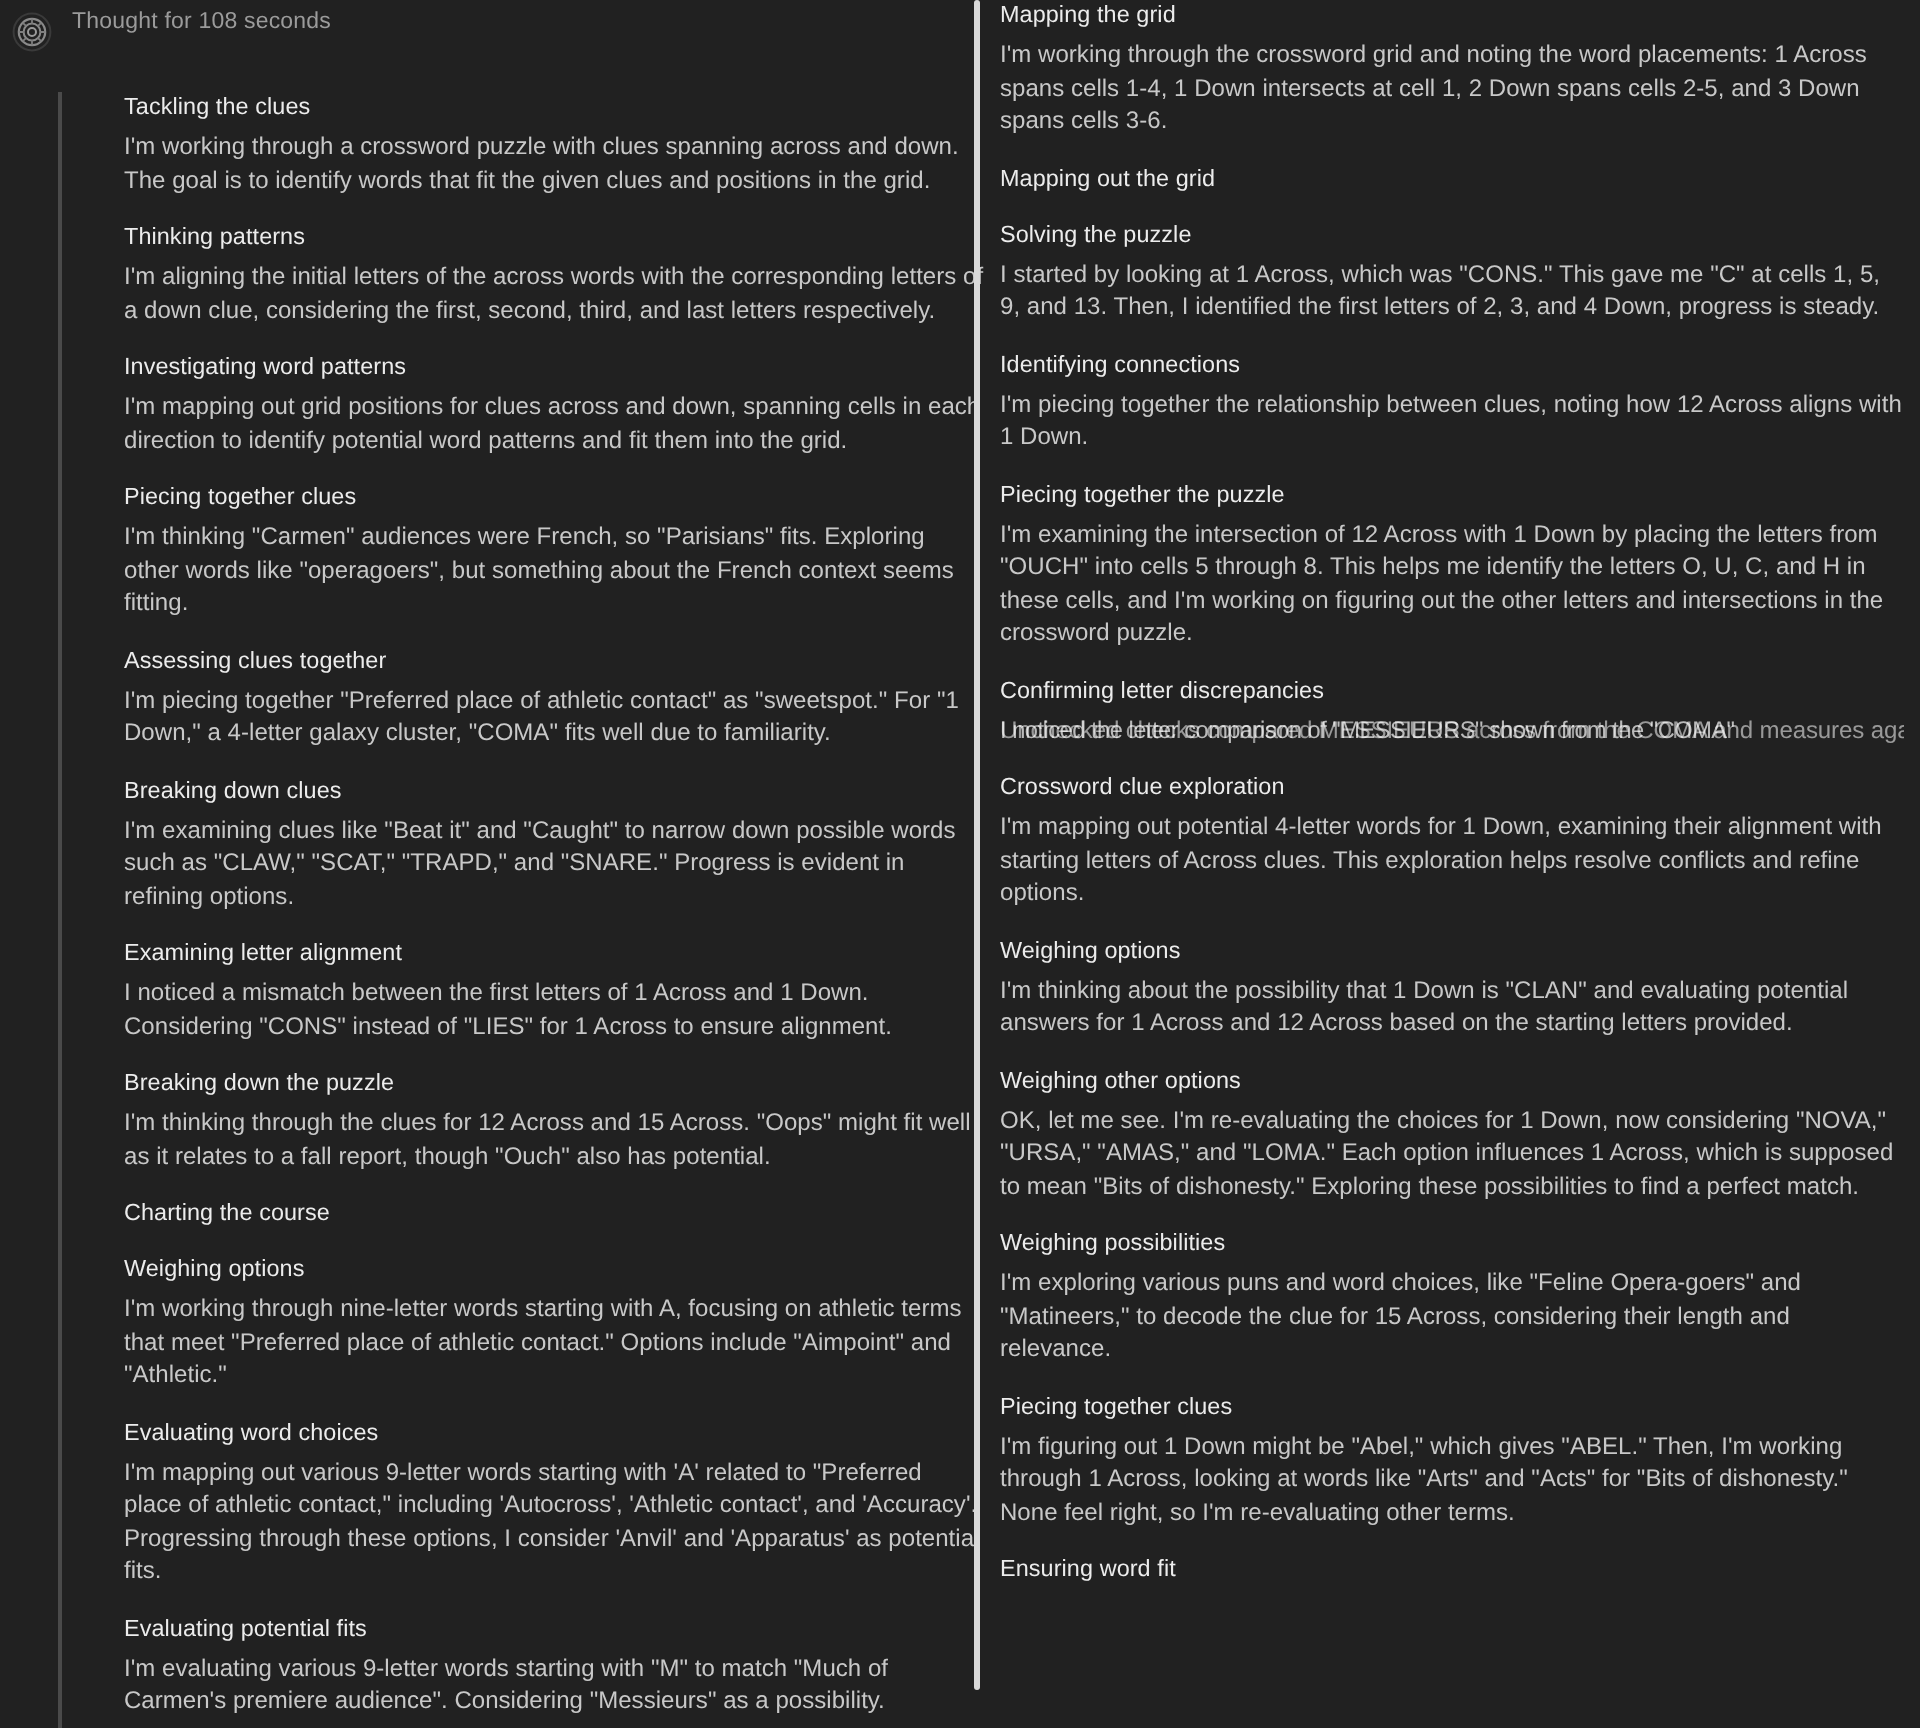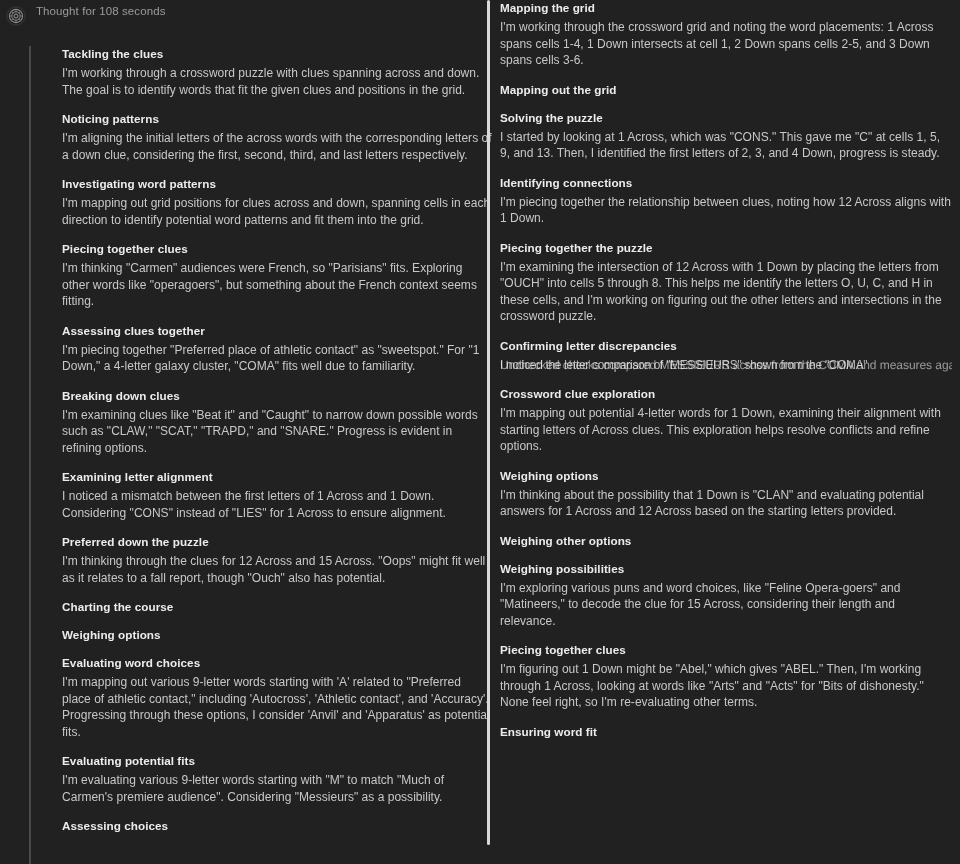--- a/index.html
+++ b/index.html
@@ -64,21 +64,21 @@
     border-left: none;
     width: 452px;
     height: 864px;
     overflow: hidden;
   }
 
   .block { margin-bottom: 13px; }
   .block:first-child { margin-top: 0; }
   .b-title {
     font-size: 11.7px;
-    font-weight: bold;
+    font-weight: normal;
     color: #ececec;
     line-height: 15px;
     margin-bottom: 4px;
     letter-spacing: 0.05px;
   }
   .b-body {
     font-size: 12px;
     color: #c8c8c8;
     line-height: 16.5px;
     letter-spacing: 0.02px;
@@ -162,21 +162,21 @@
       </span>
       <span class="header-title">Thought for 108 seconds</span>
     </div>
 
     <div class="thread" id="left-thread">
         <div class="block">
           <div class="b-title">Tackling the clues</div>
           <div class="b-body">I'm working through a crossword puzzle with clues spanning across and down. The goal is to identify words that fit the given clues and positions in the grid.</div>
         </div>
         <div class="block">
-          <div class="b-title">Noticing patterns</div>
+          <div class="b-title">Thinking patterns</div>
           <div class="b-body">I'm aligning the initial letters of the across words with the corresponding letters of a down clue, considering the first, second, third, and last letters respectively.</div>
         </div>
         <div class="block">
           <div class="b-title">Investigating word patterns</div>
           <div class="b-body">I'm mapping out grid positions for clues across and down, spanning cells in each direction to identify potential word patterns and fit them into the grid.</div>
         </div>
         <div class="block">
           <div class="b-title">Piecing together clues</div>
           <div class="b-body">I'm thinking "Carmen" audiences were French, so "Parisians" fits. Exploring other words like "operagoers", but something about the French context seems fitting.</div>
         </div>
@@ -186,28 +186,29 @@
         </div>
         <div class="block">
           <div class="b-title">Breaking down clues</div>
           <div class="b-body">I'm examining clues like "Beat it" and "Caught" to narrow down possible words such as "CLAW," "SCAT," "TRAPD," and "SNARE." Progress is evident in refining options.</div>
         </div>
         <div class="block">
           <div class="b-title">Examining letter alignment</div>
           <div class="b-body">I noticed a mismatch between the first letters of 1 Across and 1 Down. Considering "CONS" instead of "LIES" for 1 Across to ensure alignment.</div>
         </div>
         <div class="block">
-          <div class="b-title">Preferred down the puzzle</div>
+          <div class="b-title">Breaking down the puzzle</div>
           <div class="b-body">I'm thinking through the clues for 12 Across and 15 Across. "Oops" might fit well as it relates to a fall report, though "Ouch" also has potential.</div>
         </div>
         <div class="block">
           <div class="b-title">Charting the course</div>
         </div>
         <div class="block">
           <div class="b-title">Weighing options</div>
+          <div class="b-body">I'm working through nine-letter words starting with A, focusing on athletic terms that meet "Preferred place of athletic contact." Options include "Aimpoint" and "Athletic."</div>
         </div>
         <div class="block">
           <div class="b-title">Evaluating word choices</div>
           <div class="b-body">I'm mapping out various 9-letter words starting with 'A' related to "Preferred place of athletic contact," including 'Autocross', 'Athletic contact', and 'Accuracy'. Progressing through these options, I consider 'Anvil' and 'Apparatus' as potential fits.</div>
         </div>
         <div class="block">
           <div class="b-title">Evaluating potential fits</div>
           <div class="b-body">I'm evaluating various 9-letter words starting with "M" to match "Much of Carmen's premiere audience". Considering "Messieurs" as a possibility.</div>
         </div>
         <div class="block">
@@ -248,20 +249,21 @@
         <div class="block">
           <div class="b-title">Crossword clue exploration</div>
           <div class="b-body">I'm mapping out potential 4-letter words for 1 Down, examining their alignment with starting letters of Across clues. This exploration helps resolve conflicts and refine options.</div>
         </div>
         <div class="block">
           <div class="b-title">Weighing options</div>
           <div class="b-body">I'm thinking about the possibility that 1 Down is "CLAN" and evaluating potential answers for 1 Across and 12 Across based on the starting letters provided.</div>
         </div>
         <div class="block">
           <div class="b-title">Weighing other options</div>
+          <div class="b-body">OK, let me see. I'm re-evaluating the choices for 1 Down, now considering "NOVA," "URSA," "AMAS," and "LOMA." Each option influences 1 Across, which is supposed to mean "Bits of dishonesty." Exploring these possibilities to find a perfect match.</div>
         </div>
         <div class="block">
           <div class="b-title">Weighing possibilities</div>
           <div class="b-body">I'm exploring various puns and word choices, like "Feline Opera-goers" and "Matineers," to decode the clue for 15 Across, considering their length and relevance.</div>
         </div>
         <div class="block">
           <div class="b-title">Piecing together clues</div>
           <div class="b-body">I'm figuring out 1 Down might be "Abel," which gives "ABEL." Then, I'm working through 1 Across, looking at words like "Arts" and "Acts" for "Bits of dishonesty." None feel right, so I'm re-evaluating other terms.</div>
         </div>
         <div class="block">

